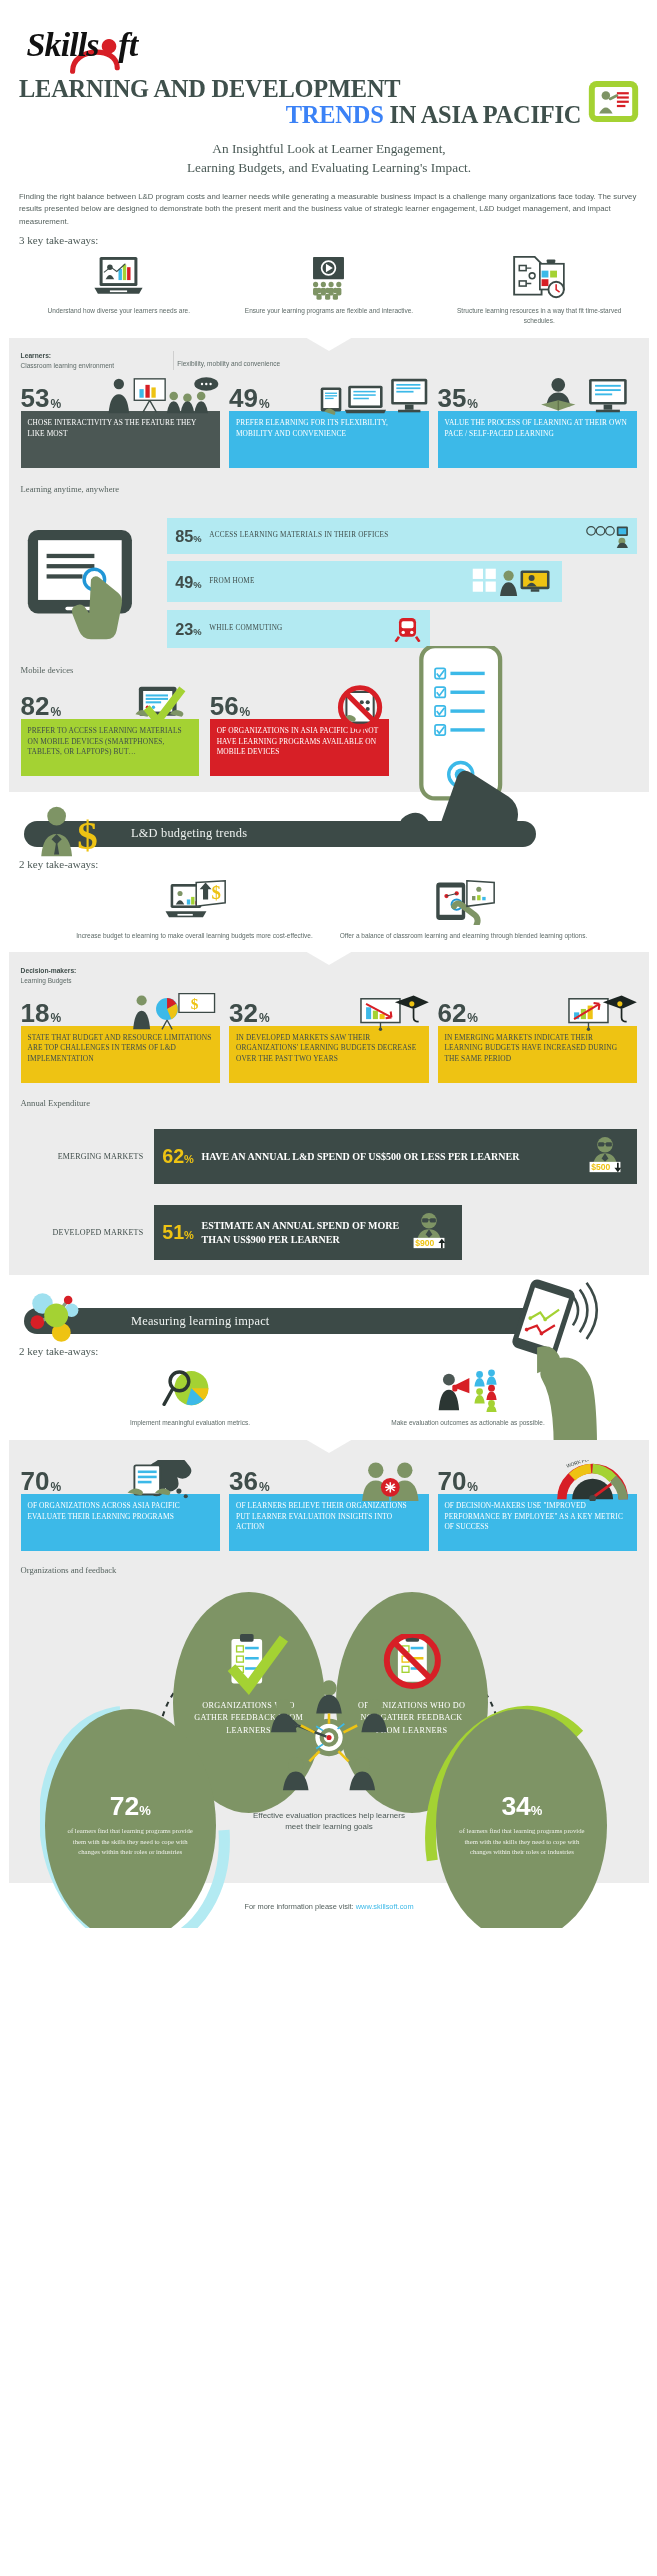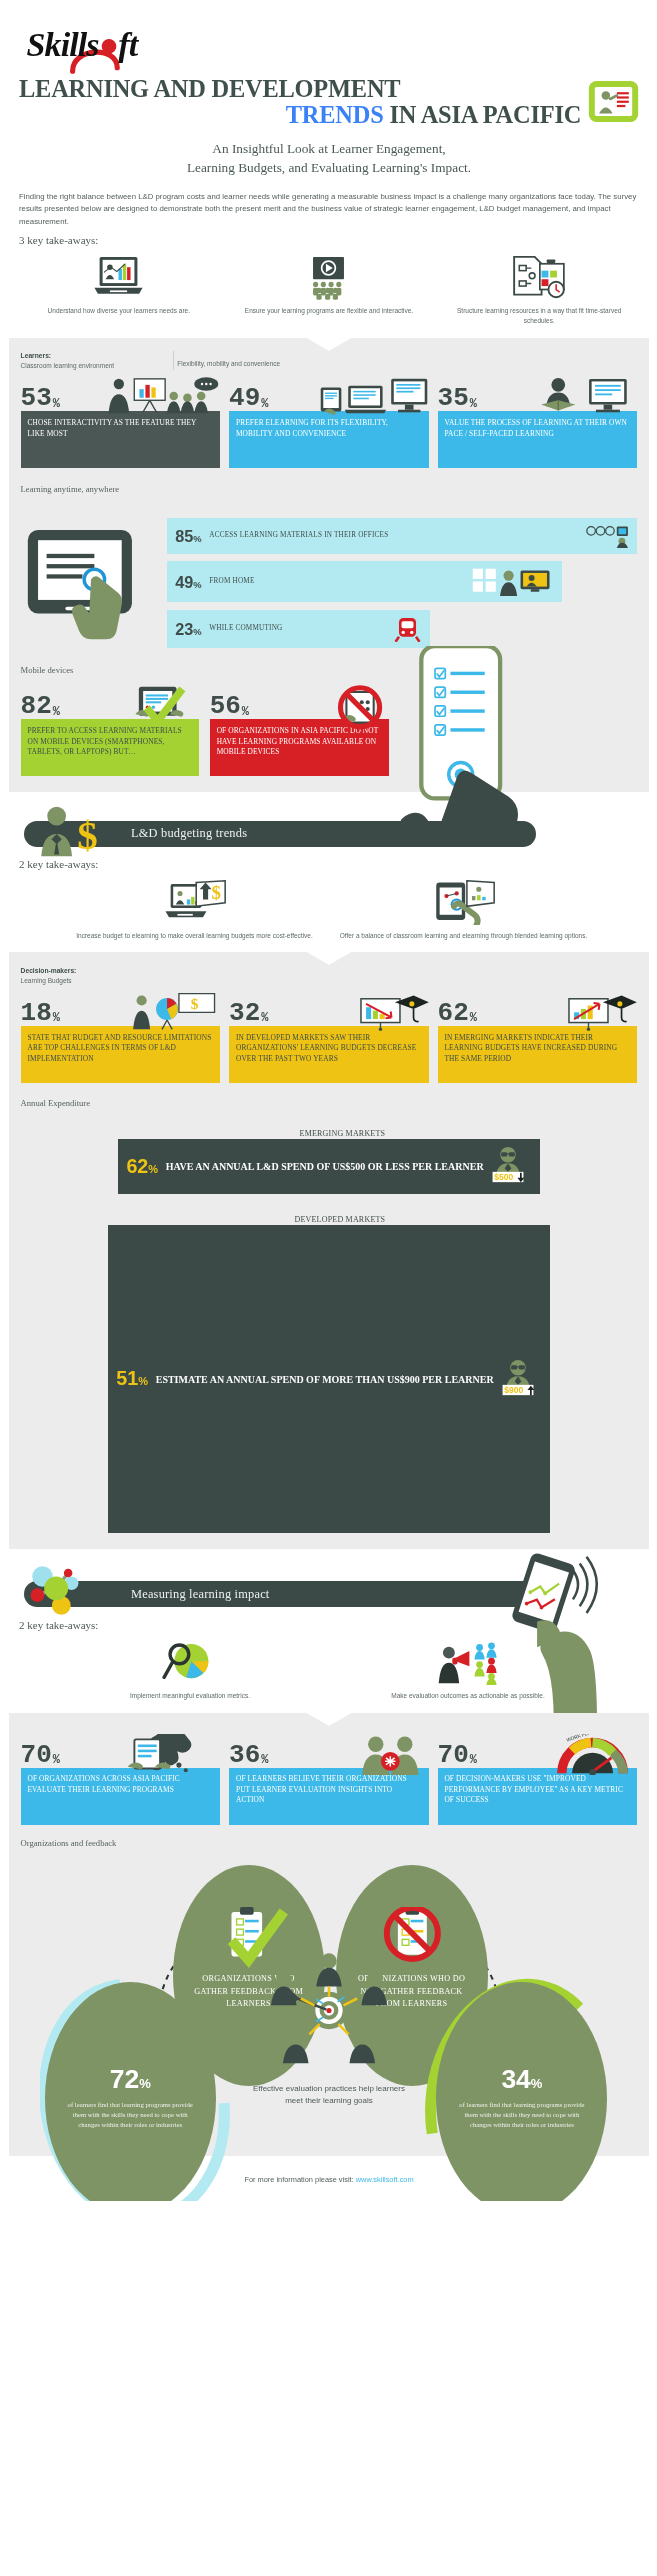--- a/index.html
+++ b/index.html
@@ -57,21 +57,21 @@
     border-left: 24px solid transparent; border-right: 24px solid transparent;
     border-top: 14.6px solid #ffffff;
   }
   .panel-label { font-size: 6.5px; color: #5d6a67; line-height:1.45; }
   .panel-label b { font-size: 6.7px; color: #3f4d4a; }
   .group-title { font-family:"Liberation Serif", serif; font-size: 8.6px; color:#56635f; margin-bottom: 3.4px; }
 
   
   .stat-row { display:flex; gap: 8.6px; margin-top: 6.9px; align-items: flex-start; }
   .stat-col { flex: 1; position: relative; }
-  .stat-num { font-family:Liberation Mono, monospace; font-weight: bold; font-size: 26px;
+  .stat-num { font-family:Liberation Sans, sans-serif; font-weight: bold; font-size: 26px;
               color:#3f4d4a; line-height: 1; display:flex; align-items: flex-end; height: 34px; }
   .stat-num .pct { font-size: 12px; margin-left: 0.9px; margin-bottom: 1.7px; }
   .stat-art { position:absolute; right: 0; top: 0; height: 38px; }
   .stat-box { padding: 6.9px 6.9px 8.6px 6.9px; font-family:"Liberation Serif", serif;
               font-size: 7.4px; line-height: 1.42; letter-spacing: 0.1px; min-height: 57px; }
   .stat-box.dark { background:#4b5754; color:#fff; }
   .stat-box.blue { background:#3cb9e8; color:#fff; }
   .stat-box.green{ background:#a4d233; color:#3f4d4a; }
   .stat-box.red  { background:#d71f26; color:#fff; }
   .stat-box.yellow{ background:#eec313; color:#3f4d4a; }
@@ -91,21 +91,21 @@
   .bar.w85 { width: 100%; }
   .bar.w49 { width: 84%; }
   .bar.w23 { width: 56%; }
 
   
   .mobile-wrap { display:flex; margin-top: 10.3px; gap: 8.6px; }
   .mobile-stats { flex: 1 1 auto; display:flex; gap: 10.3px; max-width: 368px; }
   .phone-col { flex: 0 0 146px; position:relative; }
 
   
-  .exp-row { display:flex; align-items:center; margin-top: 21px; flex-direction: column; }
+  .exp-row { display:flex; align-items:center; margin-top: 21px; }
   .exp-label { font-family:"Liberation Serif", serif; font-size: 8px; color:#3f4d4a;
                text-align:right; width: 133px; padding-right: 10.3px; line-height:1.25; letter-spacing:0.2px; }
   .exp-bar { background:#3c4a47; flex:1; display:flex; align-items:center; padding: 6.9px 8.6px;
              min-height: 38px; position:relative; }
   .exp-bar.short { flex: 0 0 308px; }
   .exp-num { font-weight:bold; font-size: 19.7px; color:#eec313; line-height:1; }
   .exp-num .pct { font-size: 11px; }
   .exp-txt { font-family:"Liberation Serif", serif; font-size: 10px; color:#fff; margin-left:7.7px; line-height:1.32;font-weight:bold; }
   .exp-art { margin-left:auto; }
 

